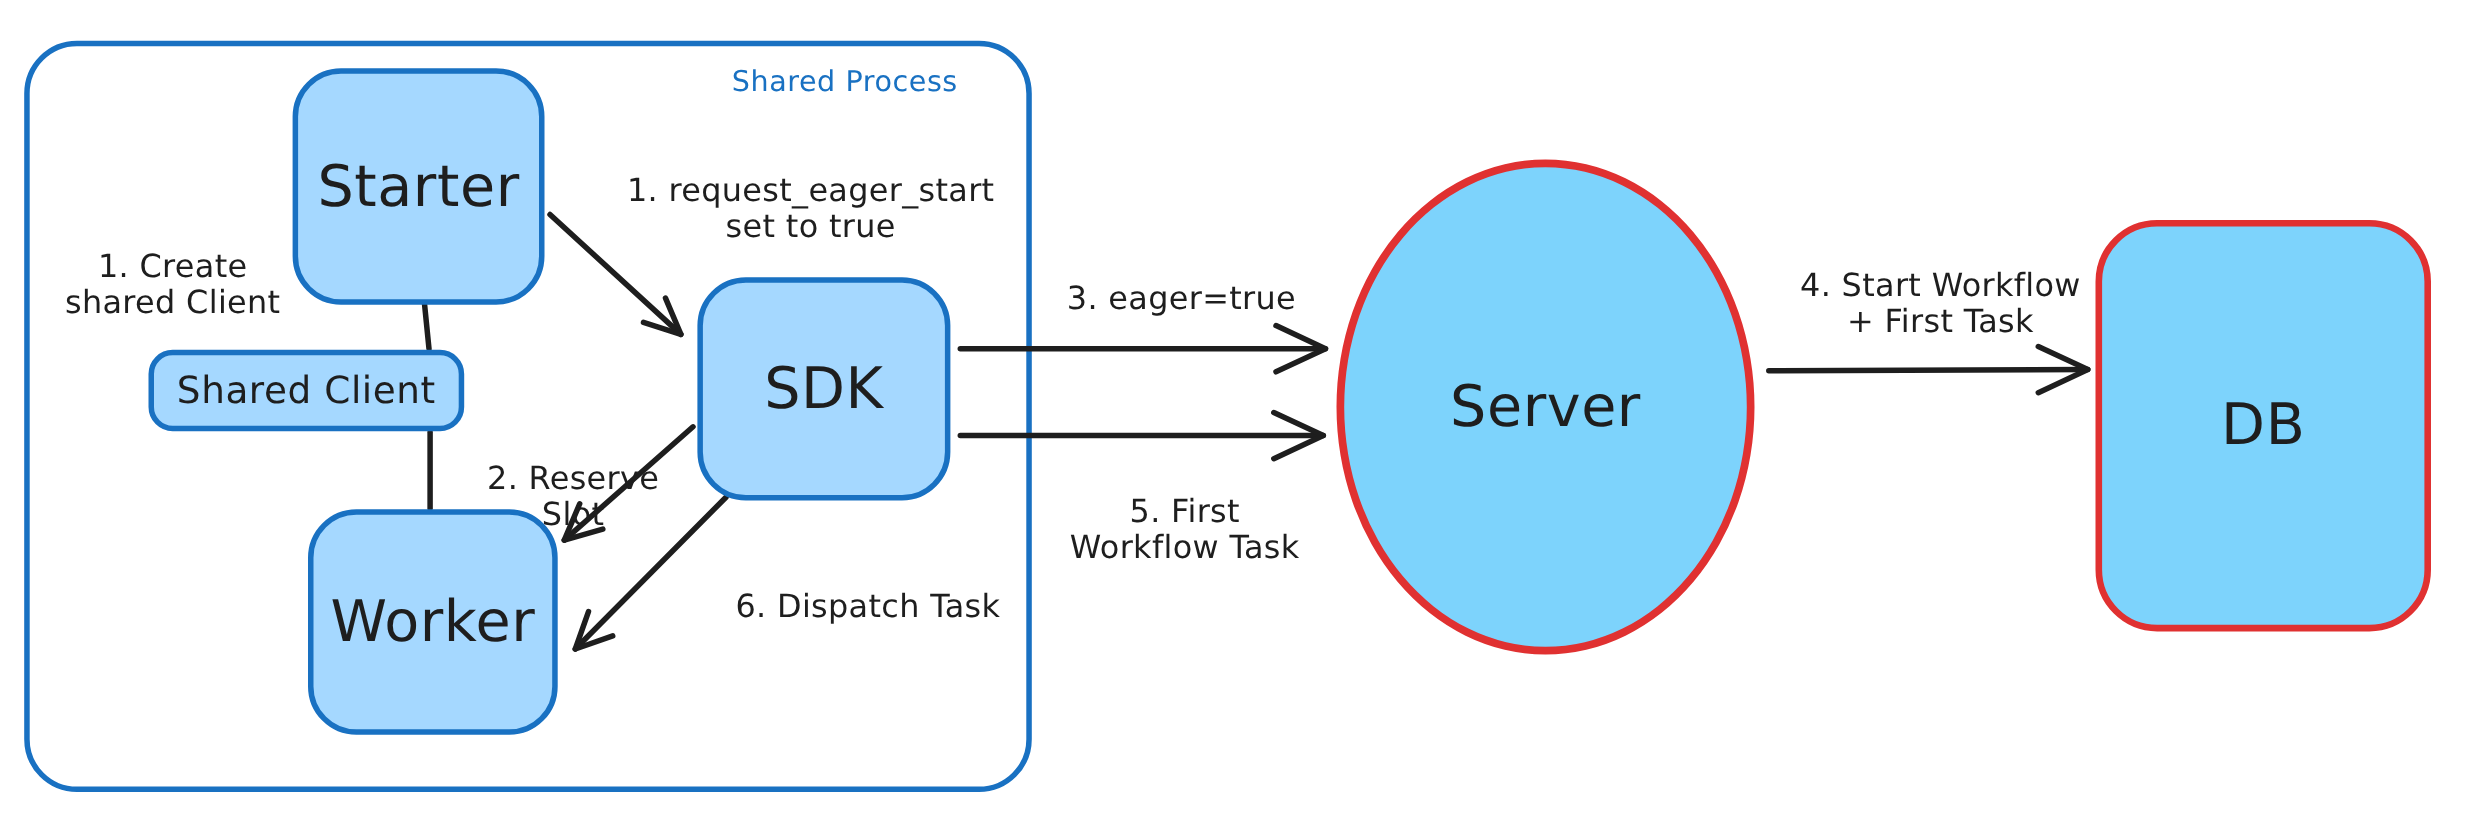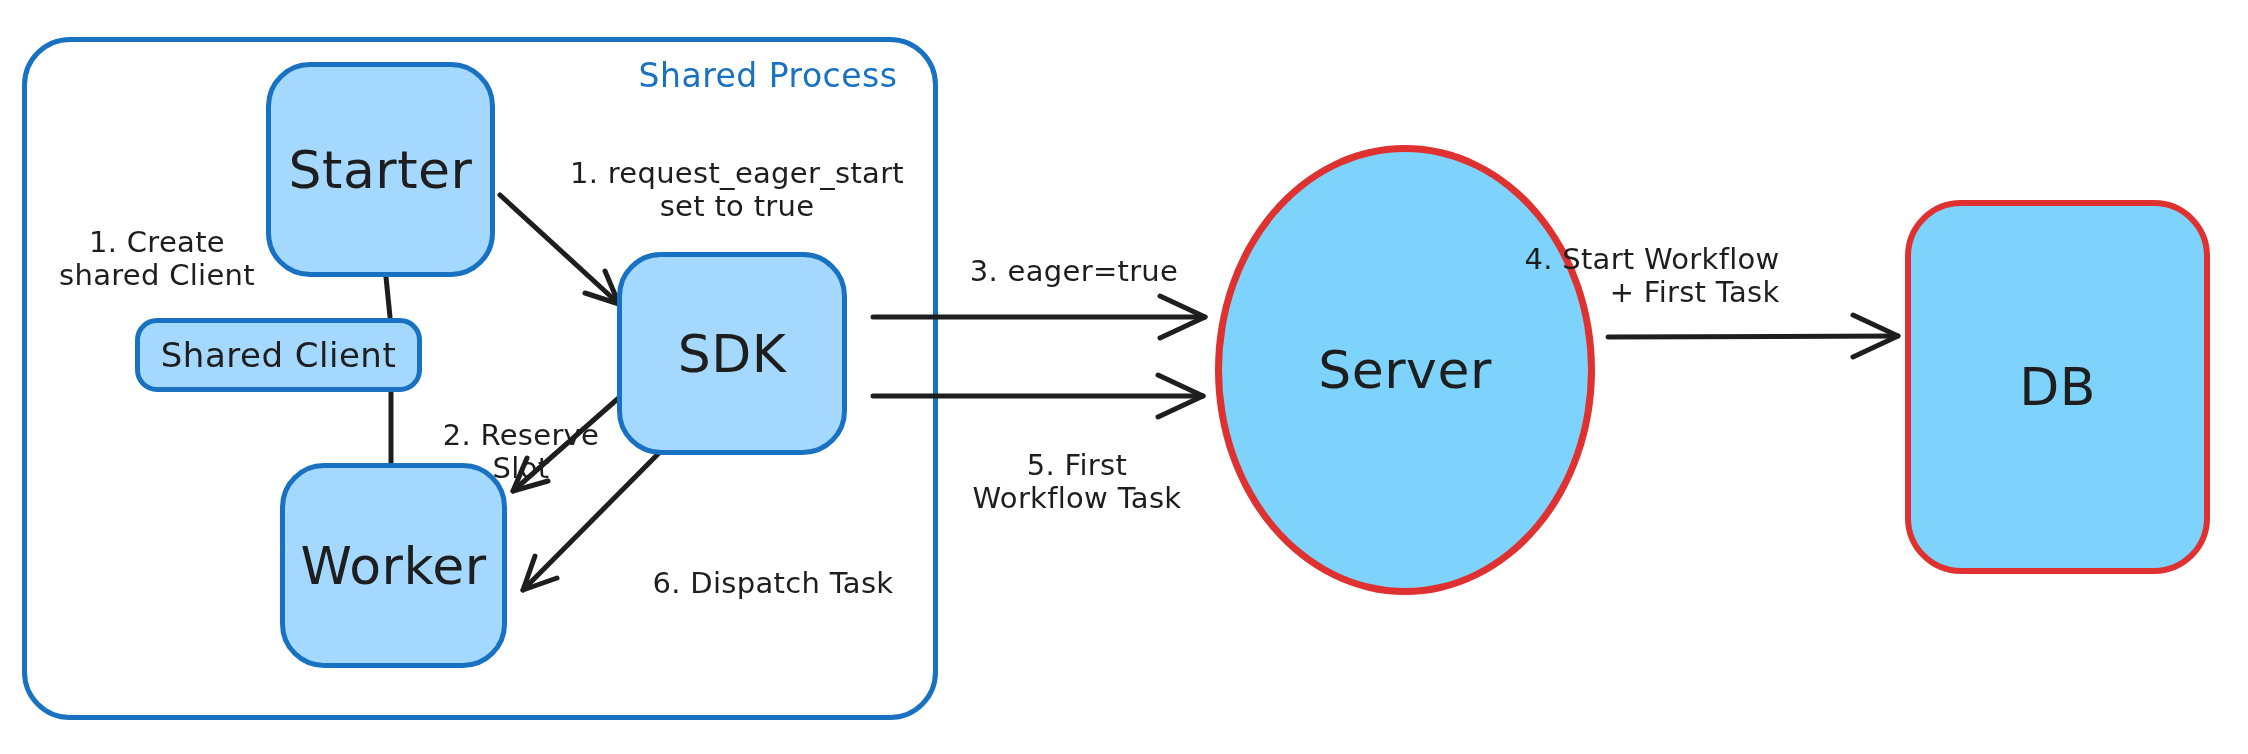--- a/index.html
+++ b/index.html
@@ -16,57 +16,57 @@
     left:22px;top:37px;width:906px;height:673px;
     border:5px solid #1971c2;
     border-radius:48px;
     background:transparent;
   }
   .proc-label{
     position:absolute;
     left:768px;top:75px;
     transform:translate(-50%,-50%);
     color:#1971c2;
-    font-size:33px;
+    font-size:26px;
     letter-spacing:.5px;
     white-space:nowrap;
   }
   .node{
     position:absolute;
     border:5px solid #1971c2;
     background:#a5d8ff;
     display:flex;align-items:center;justify-content:center;
     font-size:52px;color:#1e1e1e;
     letter-spacing:.5px;
     box-sizing:border-box;
   }
   .node.red{border-color:#e03131;background:#7dd3fc;}
   .n-starter{left:266px;top:62px;width:229px;height:215px;border-radius:44px;}
   .n-shared-client{left:135px;top:318px;width:287px;height:74px;border-radius:22px;font-size:34px;}
   .n-worker{left:280px;top:463px;width:227px;height:205px;border-radius:44px;}
-  .n-sdk{left:617px;top:252px;width:230px;height:203px;border-radius:44px;}
+  .n-sdk{left:634px;top:252px;width:230px;height:203px;border-radius:44px;}
   .n-server{left:1215px;top:145px;width:380px;height:450px;border-radius:50%;border-width:7px;}
   .n-db{left:1905px;top:200px;width:305px;height:374px;border-radius:56px;border-width:6px;}
   .anno{
     position:absolute;
     transform:translate(-50%,-50%);
     white-space:pre-line;
     text-align:center;
     font-size:29px;
     line-height:1.15;
     letter-spacing:.3px;
     color:#1e1e1e;
   }
   .a-create{left:157px;top:259px;}
   .a-request{left:737px;top:190px;}
   .a-reserve{left:521px;top:452px;}
-  .a-dispatch{left:773px;top:552px;margin-top:32px;}
+  .a-dispatch{left:789px;top:552px;}
   .a-eager{left:1074px;top:272px;}
   .a-firstwf{left:1077px;top:462px;margin-top:20px;}
-  .a-startwf{left:1652px;top:276px;text-align:right;}
+  .a-startwf{left:1764px;top:276px;}
   svg.wires{
     position:absolute;left:0;top:0;width:2248px;height:754px;
     pointer-events:none;
   }
   svg.wires path{
     stroke:#1e1e1e;stroke-width:5px;fill:none;
     stroke-linecap:round;stroke-linejoin:round;
   }
 </style>
 </head>

